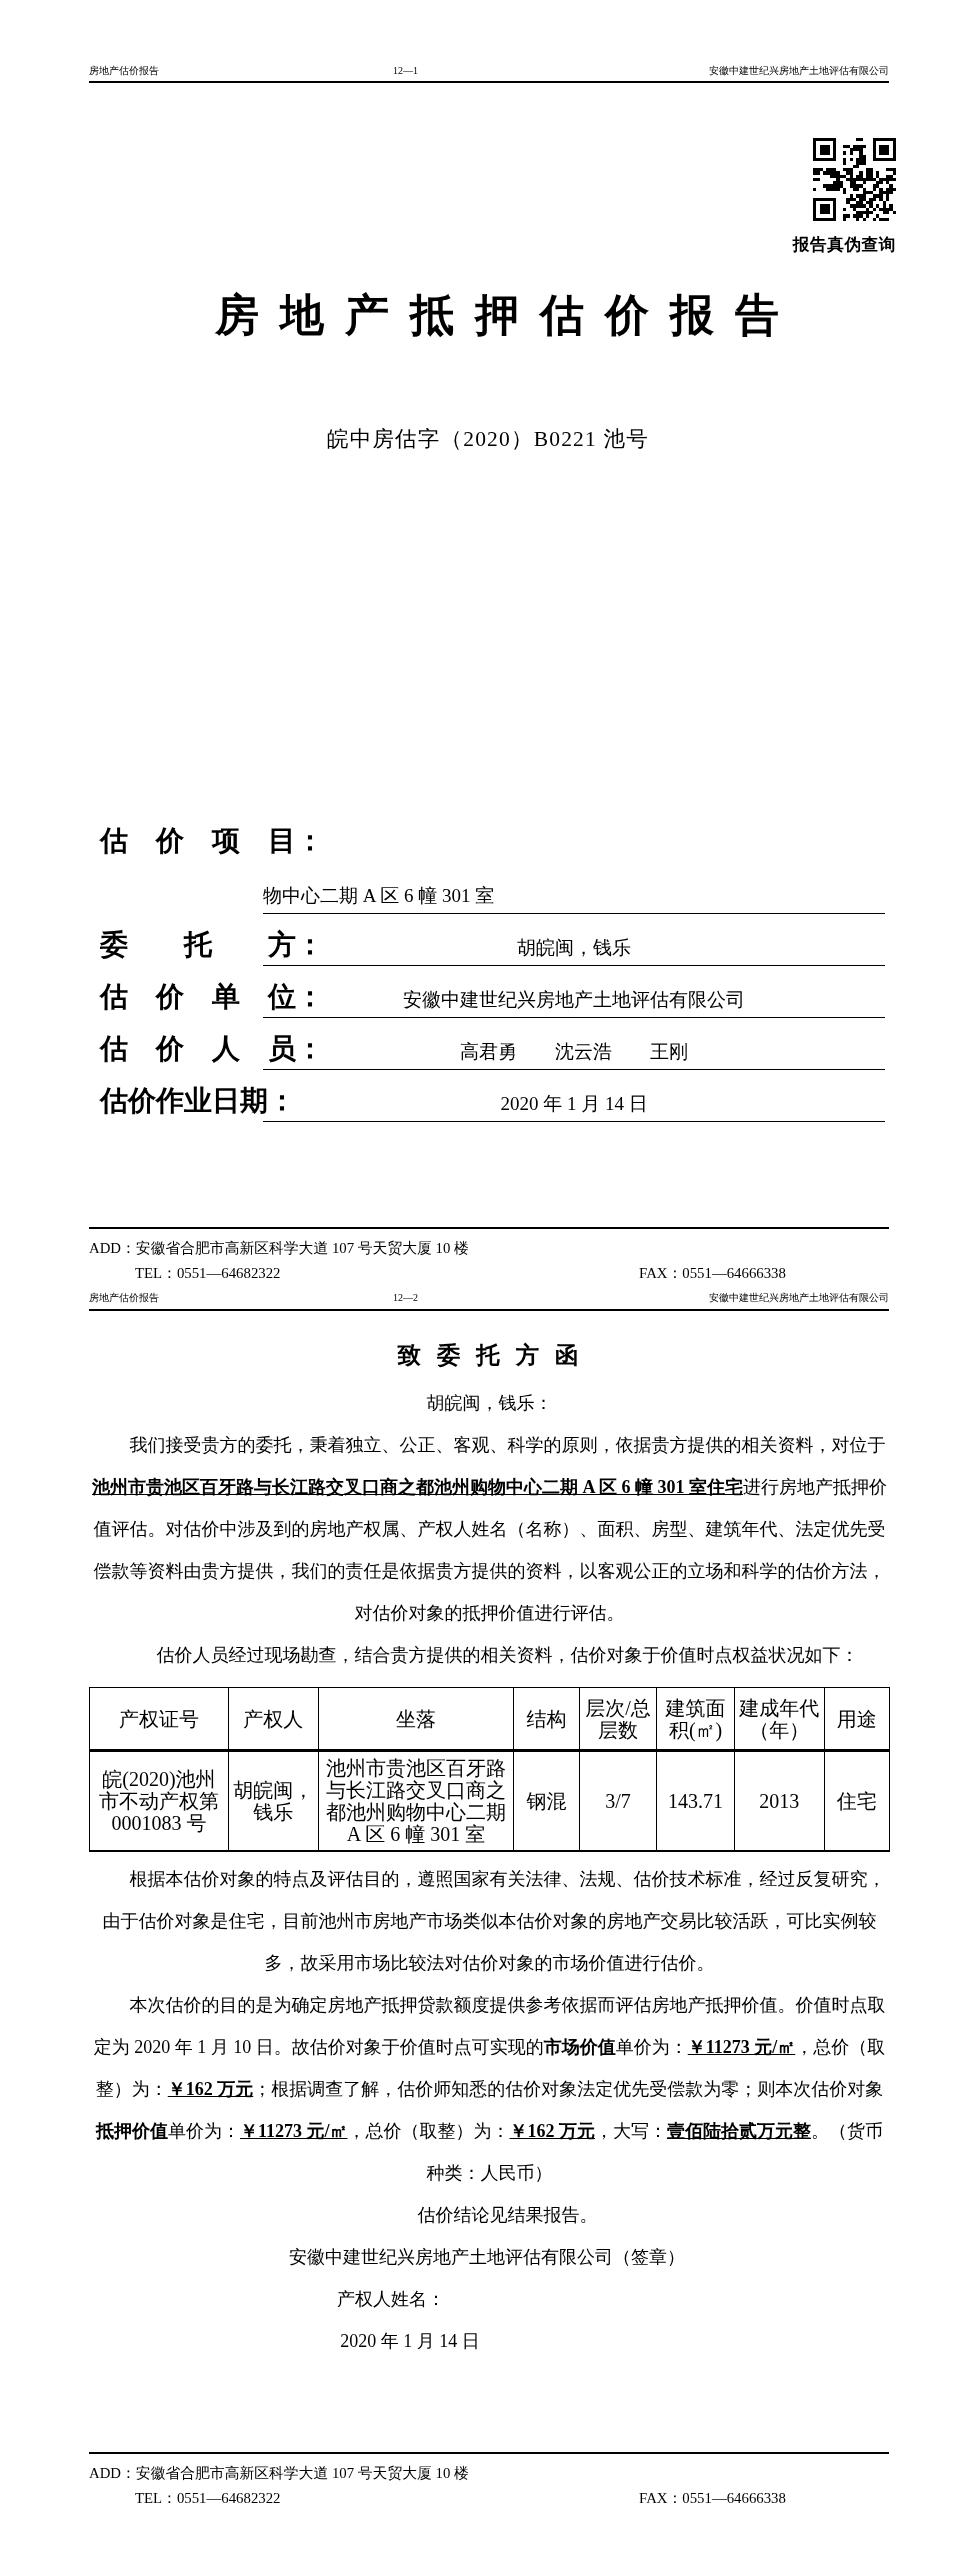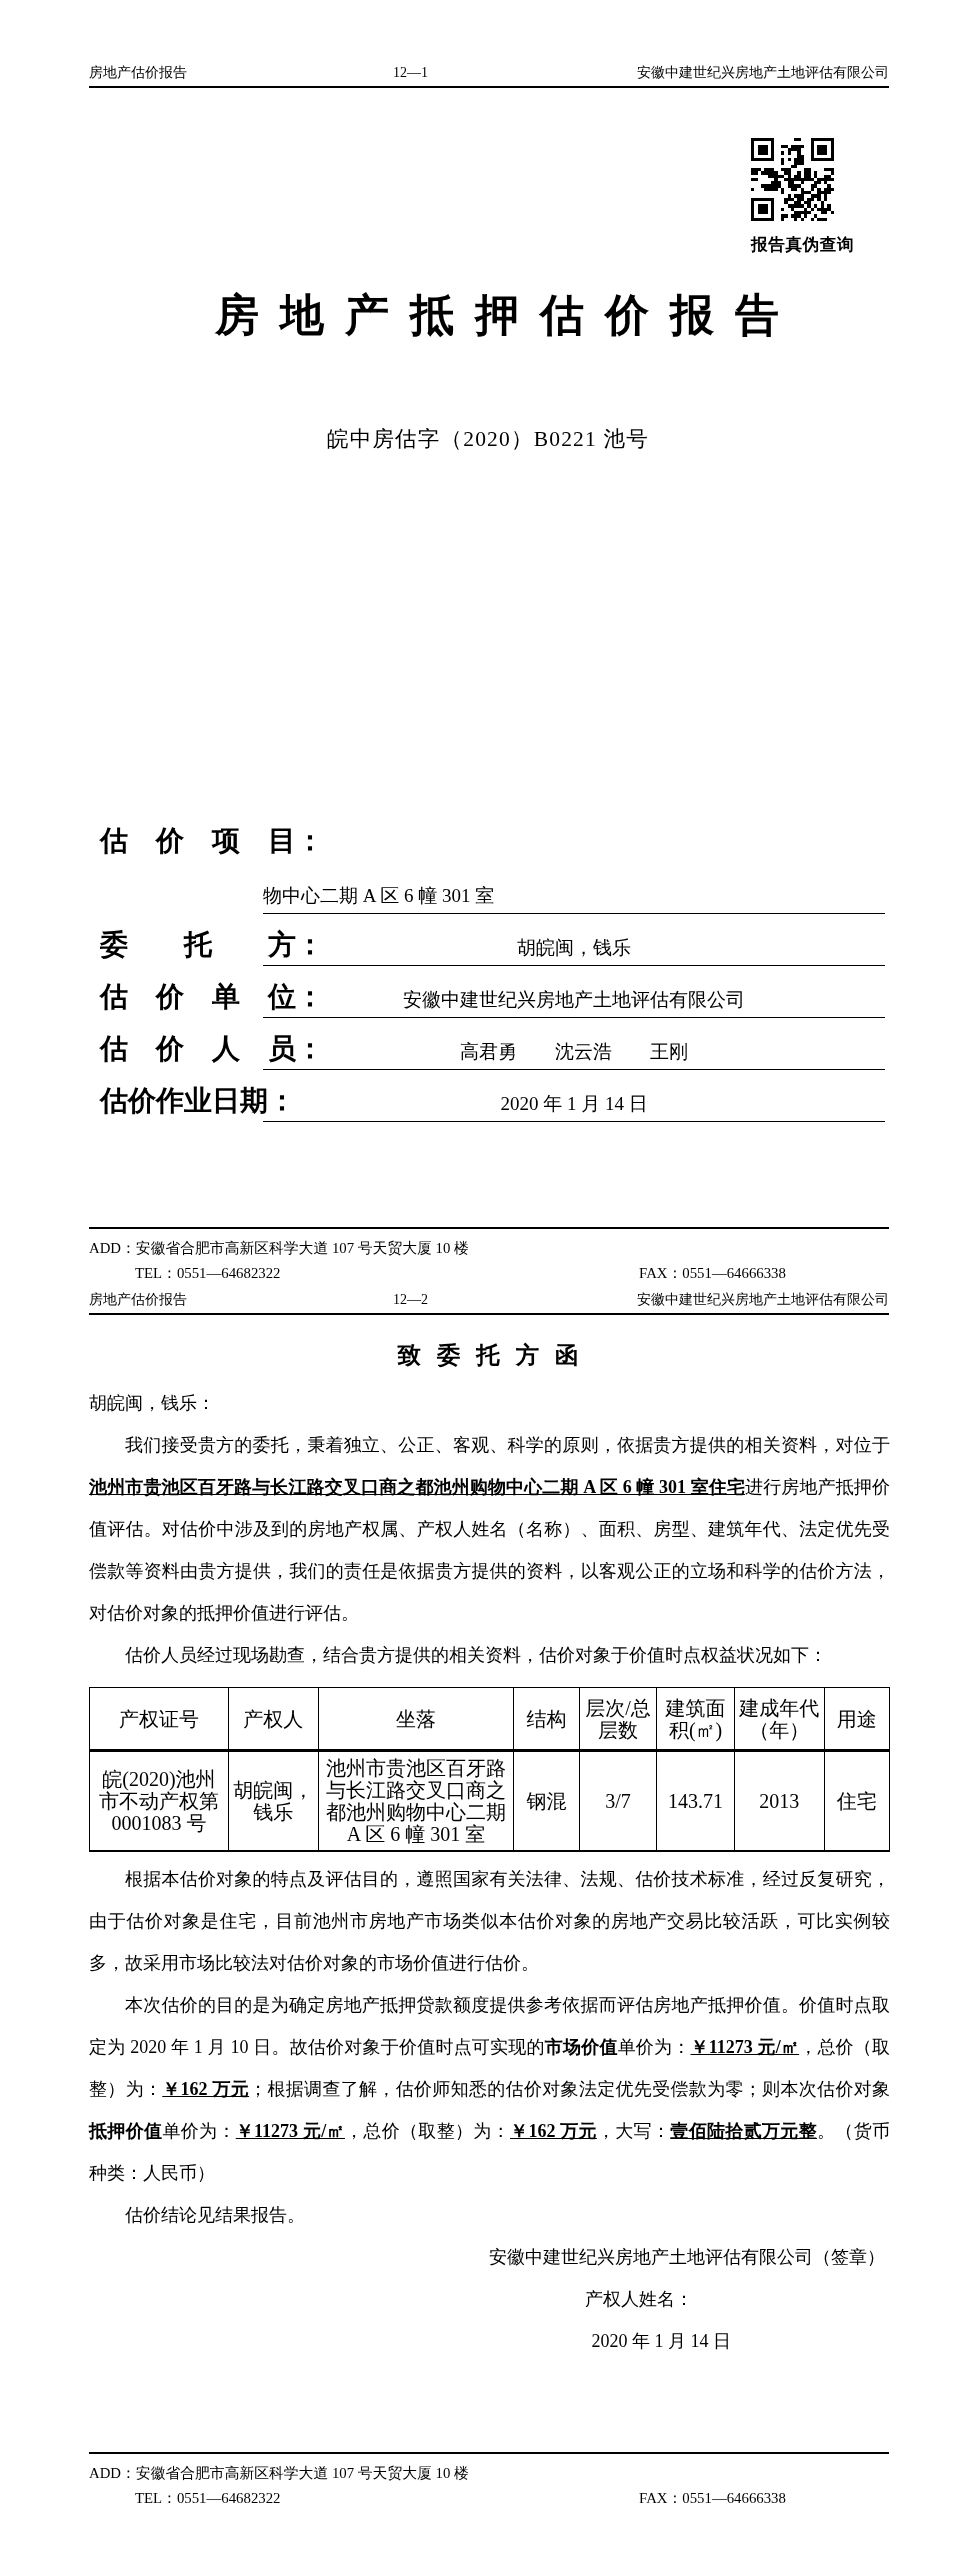--- a/index.html
+++ b/index.html
@@ -10,28 +10,28 @@
   }
   .page{position:absolute;left:0;width:976px;overflow:visible;}
   .page-1{top:0;height:1285px;}
   .page-2{top:1285px;height:1291px;}
 
   
   .pg-header{
     position:absolute;left:89px;right:87px;
     display:flex;justify-content:space-between;align-items:flex-end;
     border-bottom:2.5px solid #000;padding-bottom:4.3px;
-    font-size:14px;line-height:1.2;
+    font-size:10px;line-height:1.2;
   }
   .pg-header .hdr-center{position:absolute;left:38%;bottom:4.3px;}
   .page-1 .pg-header{top:65px;}
   .page-2 .pg-header{top:7.4px;}
 
   
-  .qr-block{position:absolute;top:138px;left:751px;width:111px;text-align:left;font-family:Liberation Serif, serif;}
+  .qr-block{position:absolute;top:138px;left:785px;width:111px;text-align:right;font-family:Liberation Serif, serif;}
   .qr-code{display:inline-block;width:83px;height:83px;}
   .qr-label{margin-top:11px;font-size:16.6px;font-weight:bold;letter-spacing:0.6px;white-space:nowrap;}
 
   
   .doc-title{
     position:absolute;top:286px;left:12px;width:100%;
     text-align:center;font-size:44px;font-weight:bold;
     letter-spacing:21px;padding-left:15px;box-sizing:border-box;white-space:nowrap;
   }
   .doc-number{
@@ -65,21 +65,21 @@
   
   .letter-title{
     position:absolute;top:54px;left:0;width:100%;
     text-align:center;font-size:23.4px;font-weight:bold;
     letter-spacing:16px;padding-left:16px;box-sizing:border-box;
   }
   .letter-body{
     position:absolute;left:89px;right:86px;top:97px;
     font-size:18px;line-height:42px;text-align:justify;
   }
-  .letter-body p{margin:0;text-indent:2em;}
+  .letter-body p{margin:0;text-indent:2em;text-align:center;}
   .letter-body .salutation{text-indent:0;}
 
   
   table.rights{
     width:100%;border-collapse:collapse;margin:11px 0 6.1px 0;
     font-size:20px;line-height:22px;text-align:center;
     border:1.2px solid #000;text-indent:0;
   }
   table.rights th,table.rights td{
     border:1.2px solid #000;font-weight:normal;

